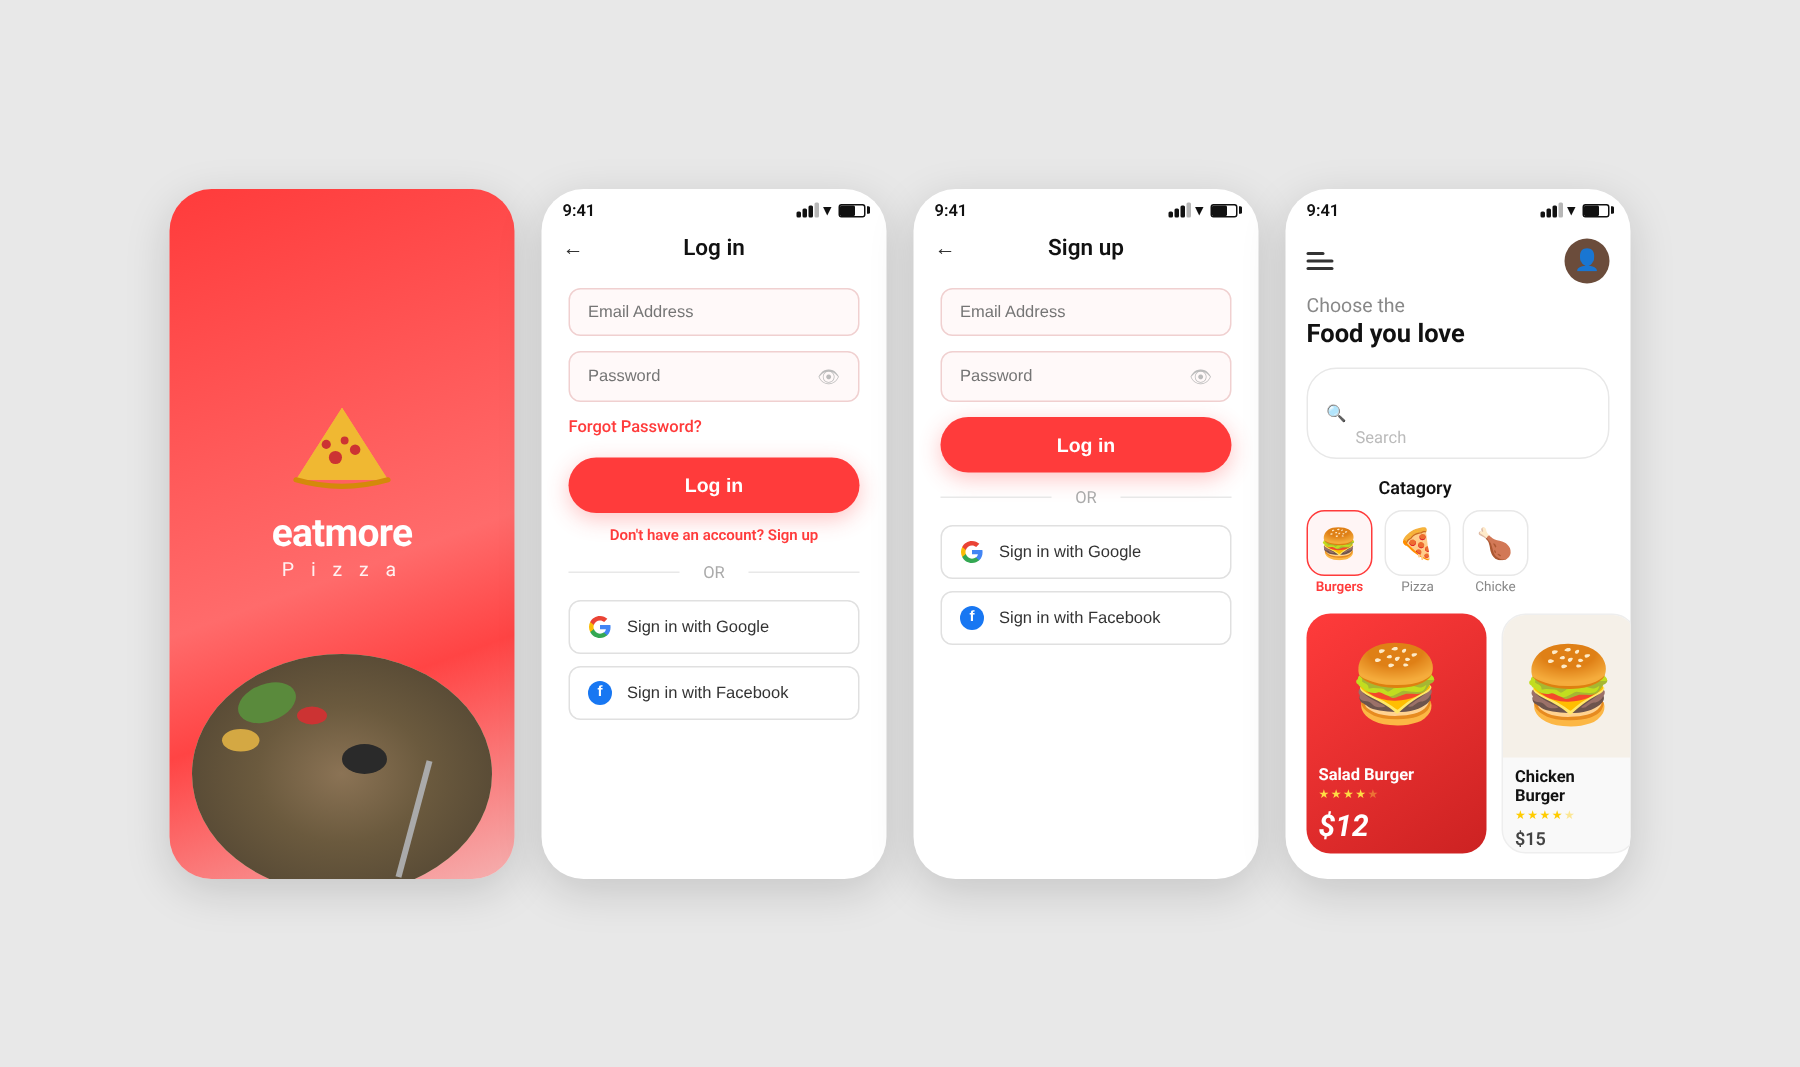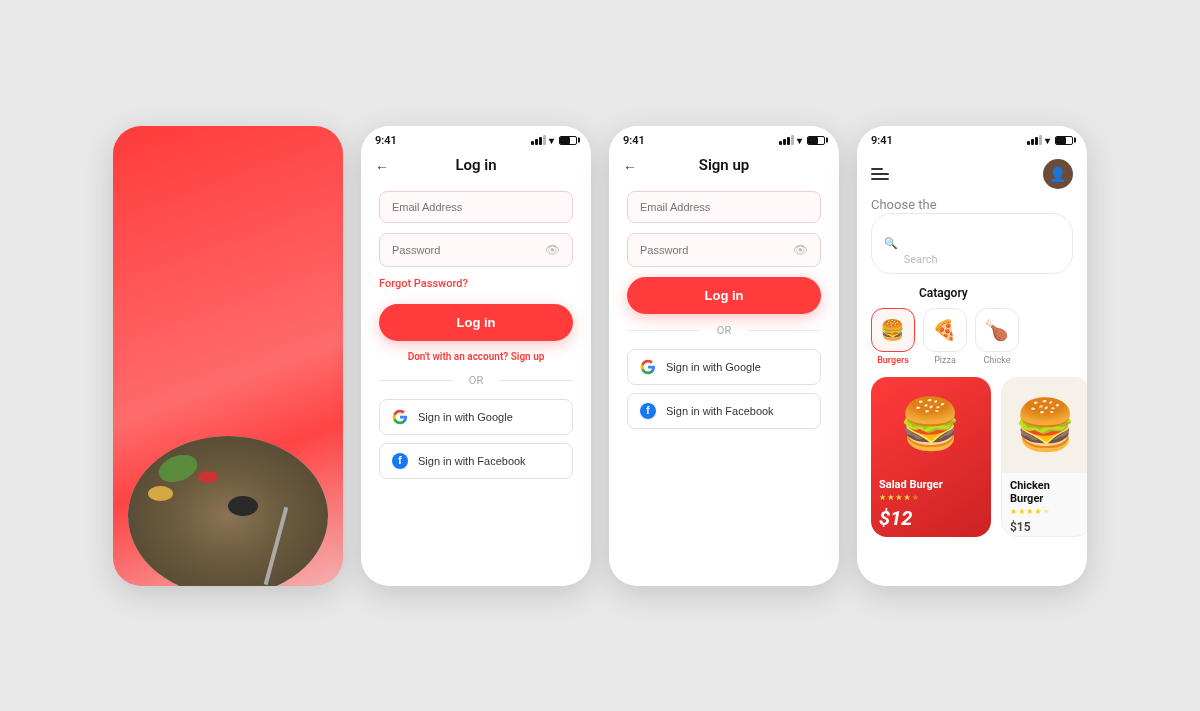--- a/index.html
+++ b/index.html
@@ -431,20 +431,36 @@
       font-weight: 600;
       color: #444;
     }
   </style>
 </head>
 <body>
 
 <div class="screens-container">
 
   <div class="screen screen-1">
+    <div class="brand-area">
+      <svg class="pizza-icon" viewBox="0 0 80 80" fill="none" xmlns="http://www.w3.org/2000/svg">
+
+        <path d="M40 10 L75 65 L5 65 Z" fill="#f5c842" opacity="0.9"></path>
+        <path d="M40 10 L75 65 L5 65 Z" fill="#f0b832"></path>
+
+        <path d="M5 65 Q40 75 75 65" stroke="#d4890a" stroke-width="4" fill="none" stroke-linecap="round"></path>
+
+        <circle cx="35" cy="48" r="5" fill="#cc3333"></circle>
+        <circle cx="50" cy="42" r="4" fill="#cc3333"></circle>
+        <circle cx="42" cy="35" r="3" fill="#cc3333"></circle>
+        <circle cx="28" cy="38" r="3.5" fill="#cc3333"></circle>
+      </svg>
+      <div class="brand-name">eatmore</div>
+      <div class="brand-subtitle">P i z z a</div>
+    </div>
 
     <div class="food-bowl">
       <div class="food-bowl-inner">
         <div class="food-item food-green"></div>
         <div class="food-item food-red"></div>
         <div class="food-item food-yellow"></div>
         <div class="food-item food-dark"></div>
         <div class="fork"></div>
       </div>
     </div>
@@ -477,21 +493,21 @@
       <div class="input-field">
         <input type="text" placeholder="Email Address" style="">
       </div>
       <div class="input-field">
         <input type="password" placeholder="Password" style="">
         <span class="eye-icon">👁</span>
       </div>
       <div class="forgot-password">Forgot Password?</div>
       <button class="btn-primary">Log in</button>
       <div class="signup-hint">
-        <span>Don't with an account?</span>
+        <span>Don't have an account?</span>
         <span>Sign up</span>
       </div>
       <div class="or-divider">OR</div>
       <button class="social-btn">
         <svg class="google-g" viewBox="0 0 24 24">
           <path d="M22.56 12.25c0-.78-.07-1.53-.2-2.25H12v4.26h5.92c-.26 1.37-1.04 2.53-2.21 3.31v2.77h3.57c2.08-1.92 3.28-4.74 3.28-8.09z" fill="#4285F4"></path>
           <path d="M12 23c2.97 0 5.46-.98 7.28-2.66l-3.57-2.77c-.98.66-2.23 1.06-3.71 1.06-2.86 0-5.29-1.93-6.16-4.53H2.18v2.84C3.99 20.53 7.7 23 12 23z" fill="#34A853"></path>
           <path d="M5.84 14.09c-.22-.66-.35-1.36-.35-2.09s.13-1.43.35-2.09V7.07H2.18C1.43 8.55 1 10.22 1 12s.43 3.45 1.18 4.93l2.85-2.22.81-.62z" fill="#FBBC05"></path>
           <path d="M12 5.38c1.62 0 3.06.56 4.21 1.64l3.15-3.15C17.45 2.09 14.97 1 12 1 7.7 1 3.99 3.47 2.18 7.07l3.66 2.84c.87-2.6 3.3-4.53 6.16-4.53z" fill="#EA4335"></path>
         </svg>
@@ -575,20 +591,21 @@
       <div class="hamburger-icon">
         <div class="hamburger-line"></div>
         <div class="hamburger-line" style="width:18px;"></div>
         <div class="hamburger-line" style="width:18px;"></div>
       </div>
       <div class="avatar-circle">👤</div>
     </div>
 
     <div class="home-body">
       <div class="home-title-small">Choose the</div>
+      <div class="home-title-bold">Food you love</div>
       <div class="search-bar">
         <span class="search-icon-small">🔍</span>
         <span class="search-text">Search</span>
       </div>
       <div class="category-label">Catagory</div>
       <div class="categories">
         <div class="category-item active">
           <div class="category-icon-wrap">🍔</div>
           <span class="category-item-label">Burgers</span>
         </div>

